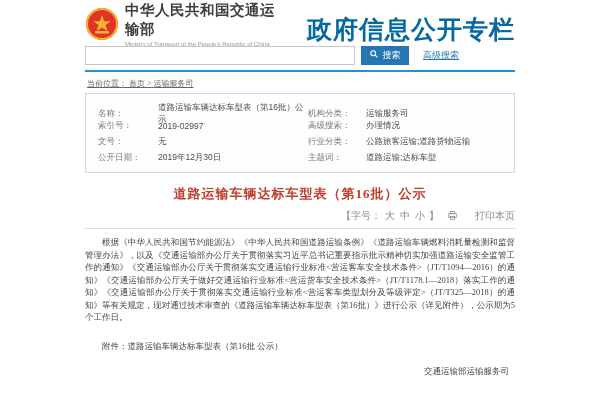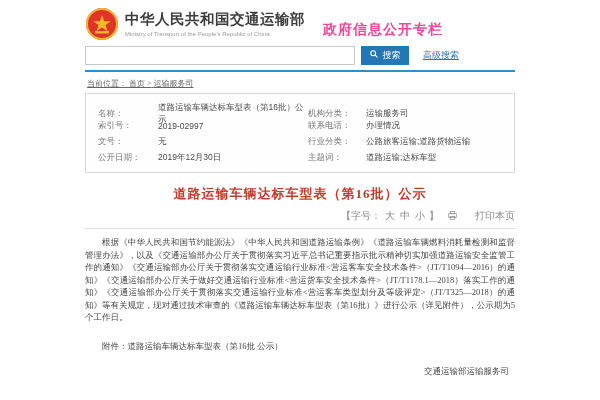--- a/index.html
+++ b/index.html
@@ -6,21 +6,21 @@
   html, body { width: 600px; height: 400px; background: #fff; overflow: hidden;
     font-family: "Liberation Sans", sans-serif; }
   .content { width: 430px; margin: 0 auto; }
 
   
   .header { display: flex; align-items: center; padding-top: 5px; height: 42px; }
   .emblem { width: 34px; height: 34px; flex: 0 0 34px; }
   .logo-text { margin-left: 6px; }
   .ministry-cn { font-size: 14.5px; font-weight: bold; color: #3d3d3d; letter-spacing: 0.5px; }
   .ministry-en { font-size: 6px; color: #9a9a9a; margin-top: 2px; transform-origin: left; }
-  .column-title { font-size: 14px; font-weight: bold; color: #ec4899; margin-left: 18px;
+  .column-title { font-size: 25px; font-weight: bold; color: #0369a1; margin-left: 18px;
     margin-top: 12px; letter-spacing: 1px; white-space: nowrap; }
 
   
   .search-row { display: flex; align-items: center; margin-top: 3px; height: 20px; }
   .search-input { flex: 0 0 270px; height: 19px; border: 1px solid #c7c7c7; outline: none;
     font-size: 9px; padding: 0 4px; background: #fff; }
   .search-btn { height: 19px; width: 48px; margin-left: 6px; background: #2577b4; color: #fff;
     border: none; font-size: 9px; display: flex; align-items: center; justify-content: center;
     gap: 5px; cursor: pointer; }
   .adv-link { margin-left: 14px; font-size: 9px; color: #2577b4; text-decoration: underline; cursor: pointer; }
@@ -102,21 +102,21 @@
   <div class="info-box">
     <div class="info-row">
       <span class="info-label">名称：</span>
       <span class="info-value">道路运输车辆达标车型表（第16批）公示</span>
       <span class="info-label">机构分类：</span>
       <span class="info-value">运输服务司</span>
     </div>
     <div class="info-row">
       <span class="info-label">索引号：</span>
       <span class="info-value">2019-02997</span>
-      <span class="info-label">联系电话：</span>
+      <span class="info-label">高级搜索：</span>
       <span class="info-value">办理情况</span>
     </div>
     <div class="info-row">
       <span class="info-label">文号：</span>
       <span class="info-value">无</span>
       <span class="info-label">行业分类：</span>
       <span class="info-value">公路旅客运输;道路货物运输</span>
     </div>
     <div class="info-row">
       <span class="info-label">公开日期：</span>

